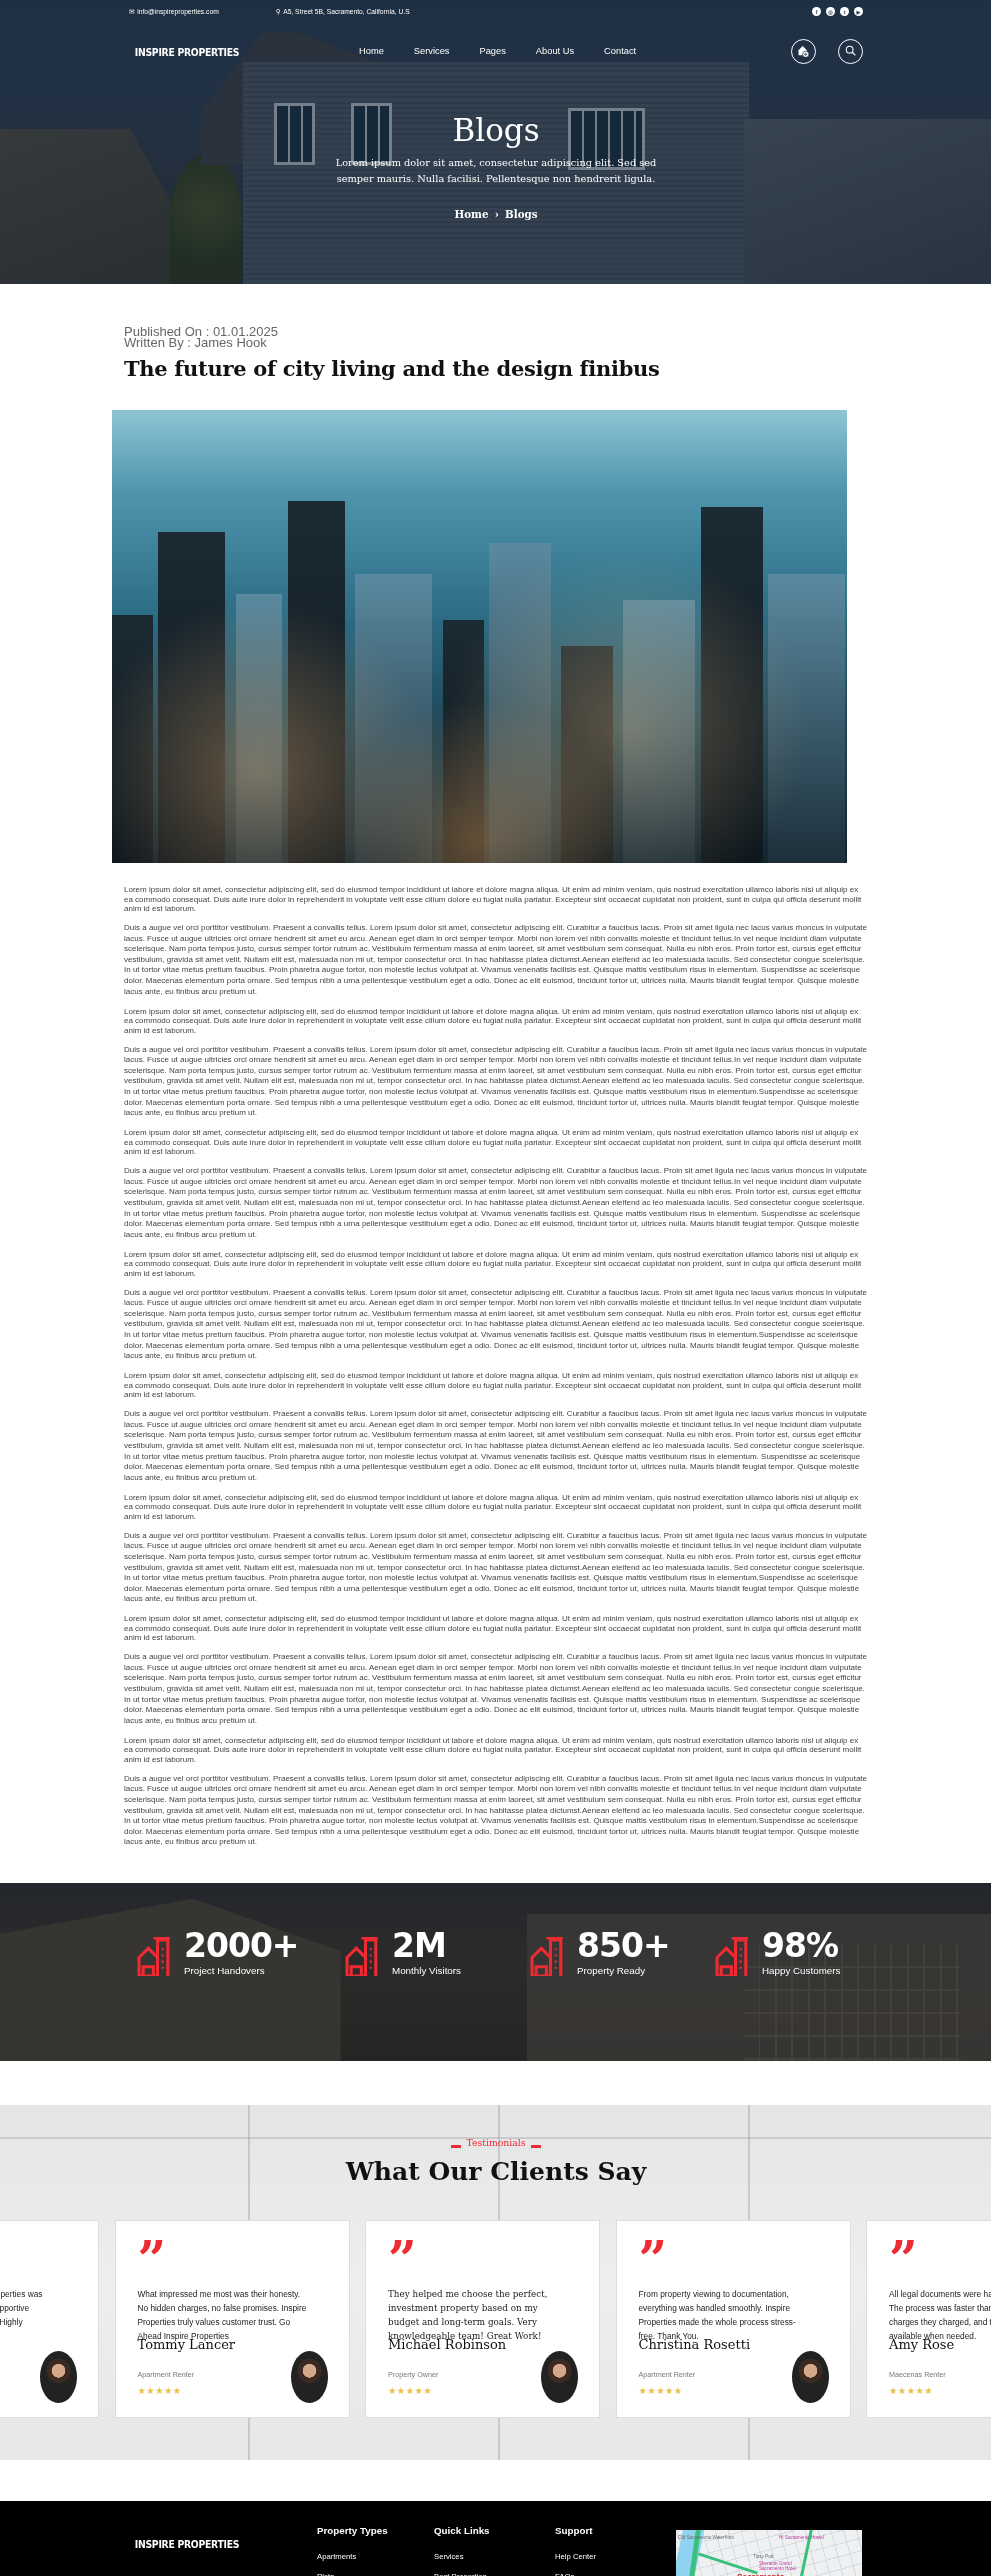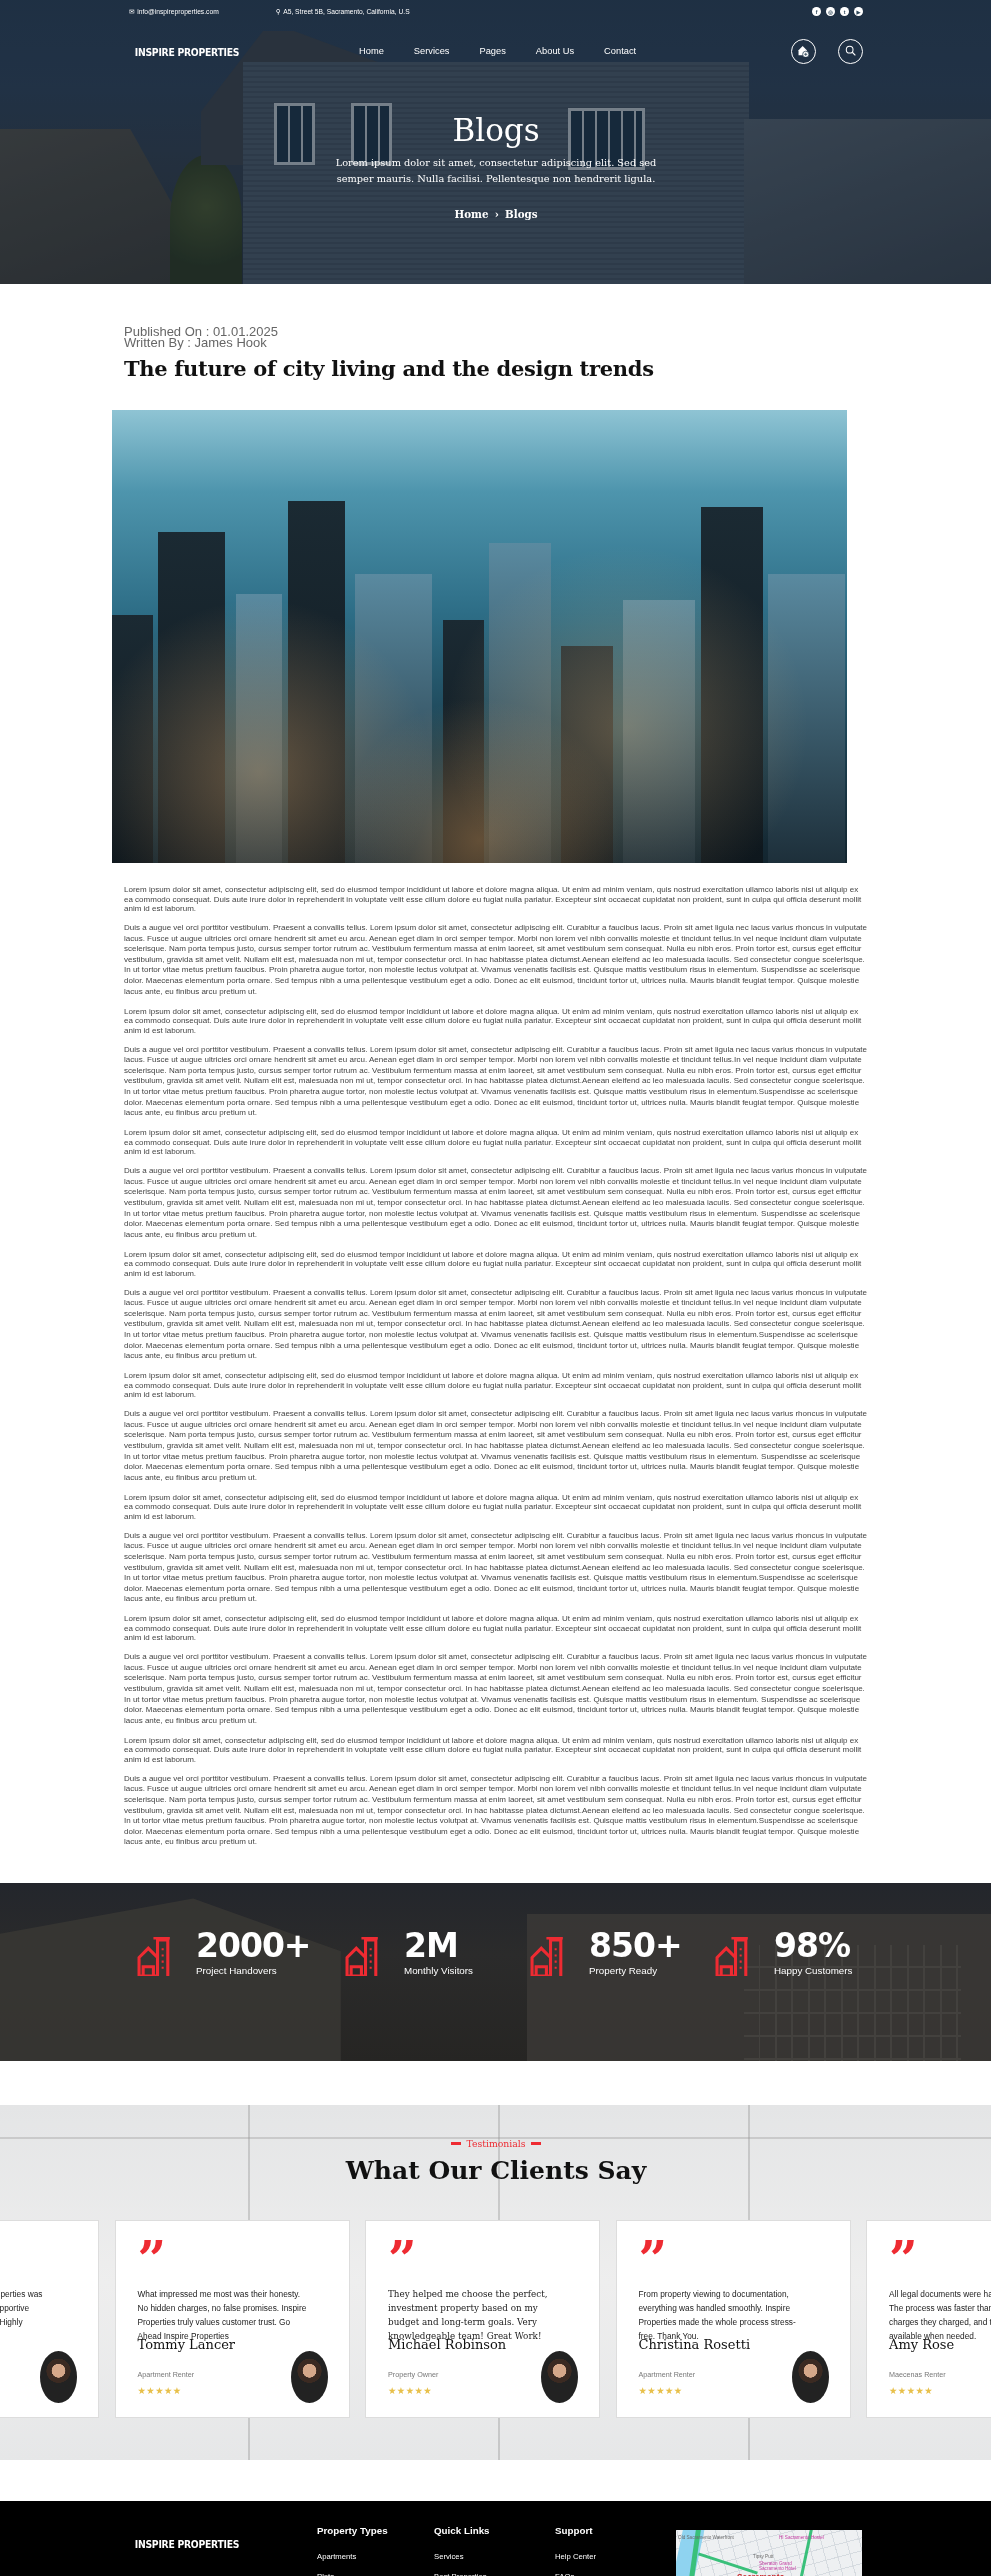--- a/index.html
+++ b/index.html
@@ -44,29 +44,29 @@
 .hero-img .lights{position:absolute;inset:0;background:radial-gradient(circle at 20% 80%,rgba(255,190,120,.35),transparent 25%),radial-gradient(circle at 70% 70%,rgba(255,200,130,.3),transparent 30%),radial-gradient(circle at 50% 95%,rgba(255,180,100,.35),transparent 25%)}
 .body{margin-top:22px;font-size:8px;color:#444;line-height:9.6px}
 .body p{margin-bottom:9.3px}
 .body p.long{line-height:10.6px}
 
 .stats{margin-top:35px;height:178px;position:relative;overflow:hidden;background:linear-gradient(180deg,#23262c 0%,#2b2b2b 40%,#262523 100%)}
 .stats .b1{position:absolute;left:0;top:15.5px;width:568px;height:176px;background:#3a3834;clip-path:polygon(0 20%,34% 0,60% 30%,60% 100%,0 100%);opacity:.8}
 .stats .b2{position:absolute;right:0;top:31px;width:465px;height:155px;background:#3d3b38;opacity:.75}
 .stats .b2w{position:absolute;right:31px;top:62px;width:217px;height:129px;background:repeating-linear-gradient(90deg,transparent 0 14.5px,#4f4d49 14.5px 16.5px),repeating-linear-gradient(180deg,transparent 0 20.7px,#4f4d49 20.7px 23px);opacity:.5}
 .stats-row{position:absolute;top:46px;left:137px;display:flex;z-index:2}
-.stat{display:flex;align-items:flex-end;gap:20px}
+.stat{display:flex;align-items:flex-end;gap:8px}
 .stat .num{font-size:33px;font-weight:bold;color:#fff;line-height:1;font-family:"DejaVu Sans",sans-serif;letter-spacing:-1px}
 .stat .lbl{font-size:9.8px;color:#fff;margin-top:3.1px}
 
 .testi{margin-top:44px;height:355px;position:relative;overflow:hidden;background:#e9eaeb;
  background-image:repeating-linear-gradient(90deg,transparent 0 248px,rgba(140,140,140,.35) 248px 250px),linear-gradient(180deg,#e4e5e6,#eeeeee 50%,#e6e7e8)}
 .testi .seam{position:absolute;left:0;right:0;top:32px;height:2.1px;background:rgba(150,150,150,.35)}
 .testi-head{text-align:center;padding-top:32px;position:relative;z-index:2}
-.testi-tag{display:inline-flex;align-items:center;gap:5.2px;color:#ee2b32;font-size:9.3px}
+.testi-tag{display:inline-flex;align-items:flex-end;gap:5.2px;color:#ee2b32;font-size:9.3px}
 .testi-tag .bar{width:10.3px;height:2.6px;background:#ee2b32}
 .testi-head h3{font-size:25px;font-weight:bold;color:#111;margin-top:7.2px}
 .cards{position:absolute;top:115px;left:-136px;display:flex;gap:15.5px}
 .card{width:235px;height:198px;background:#fff;border:0.5px solid #ddd;padding:23px 22px 0 22px;position:relative}
 .quote{color:#ee2b32;font-family:"DejaVu Serif",serif;font-size:50px;font-weight:bold;line-height:31px;height:23px;letter-spacing:-3.1px}
 .card .txt{margin-top:19.6px;font-size:8.3px;line-height:14px;color:#222;width:170px}
 .card .txt.serif{font-size:8.8px}
 .card .name{position:absolute;top:116px;left:22px;font-size:13px;font-weight:normal;color:#111}
 .card .role{position:absolute;top:149px;left:22px;font-size:7.2px;color:#777}
 .card .stars{position:absolute;top:164px;left:22px;color:#e8c04a;font-size:9.3px;letter-spacing:0.5px}
@@ -158,21 +158,21 @@
       <span>Blogs</span>
     </div>
   </div>
 </section>
 
 <article class="article">
   <div class="meta">
     <div>Published On : 01.01.2025</div>
     <div>Written By : James Hook</div>
   </div>
-  <h2 class="serif">The future of city living and the design trends</h2>
+  <h2 class="serif">The future of city living and the design finibus</h2>
   <div class="hero-img">
     <div class="bld d" style="left:46px;width:67px;height:331px"></div>
     <div class="bld" style="left:124px;width:46px;height:269px"></div>
     <div class="bld d" style="left:176px;width:57px;height:362px"></div>
     <div class="bld" style="left:243px;width:77px;height:289px"></div>
     <div class="bld d" style="left:331px;width:41px;height:243px"></div>
     <div class="bld" style="left:377px;width:62px;height:320px"></div>
     <div class="bld d" style="left:449px;width:52px;height:217px"></div>
     <div class="bld" style="left:511px;width:72px;height:263px"></div>
     <div class="bld d" style="left:589px;width:62px;height:356px"></div>

